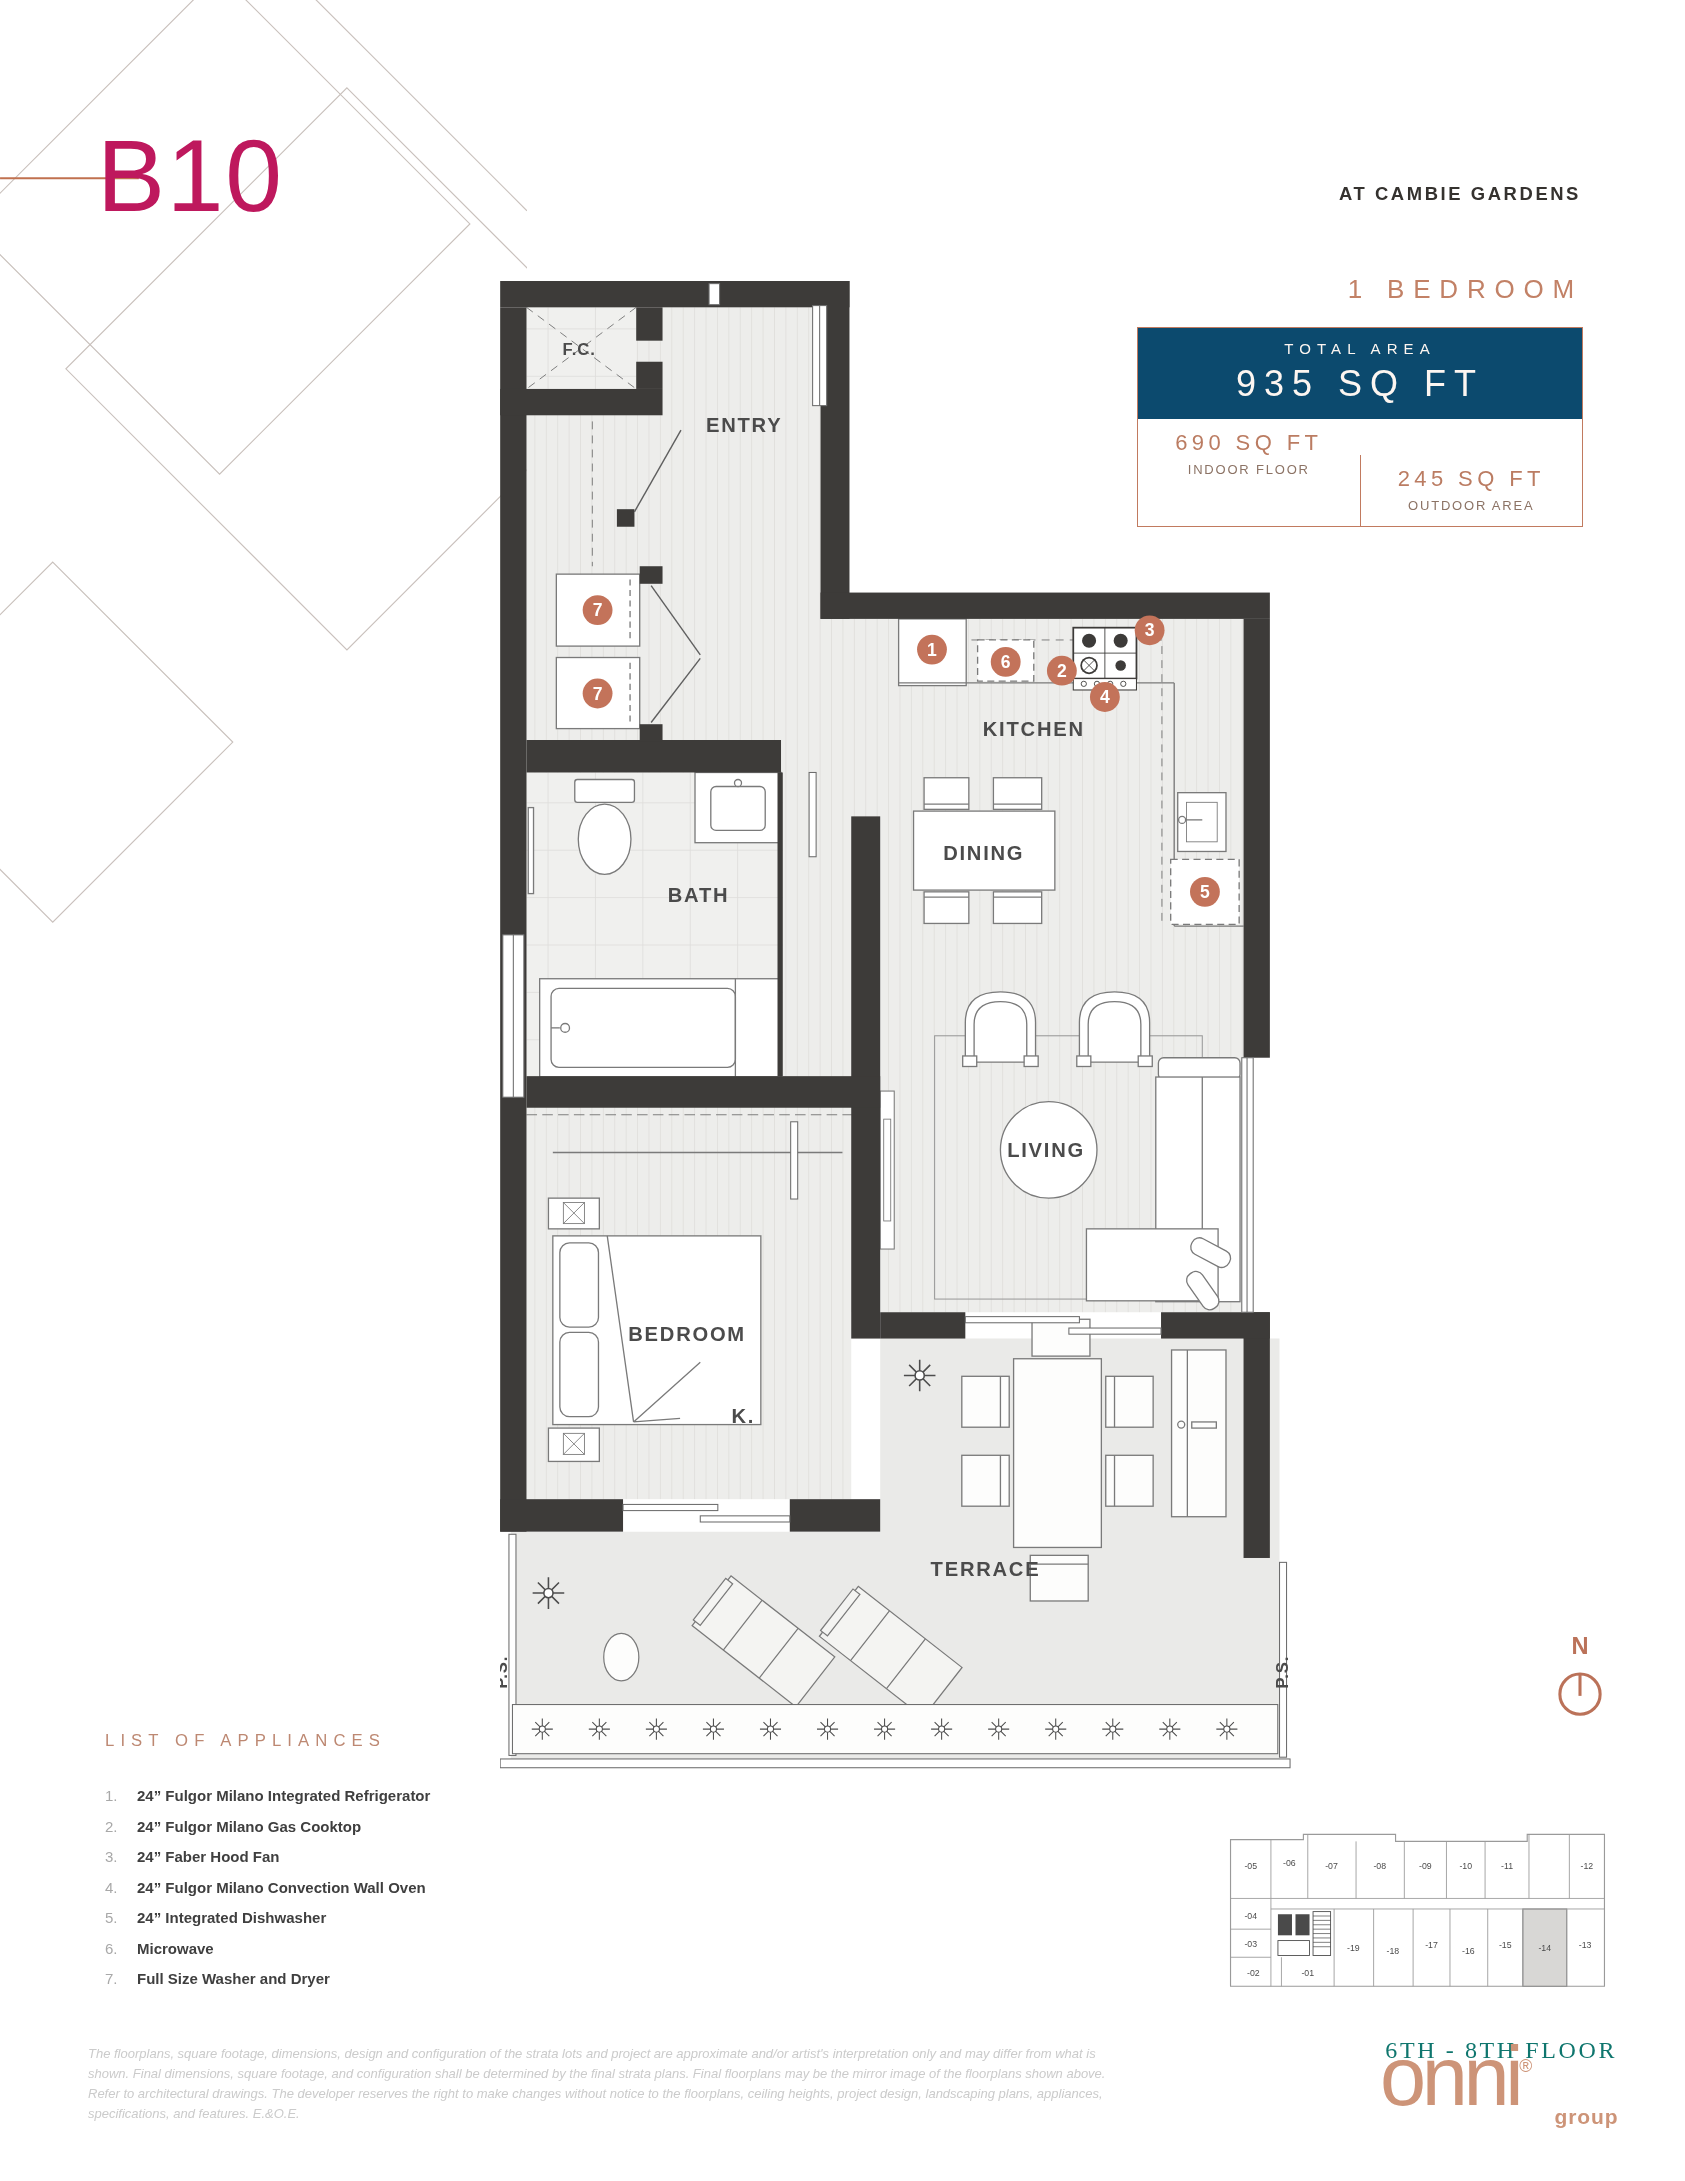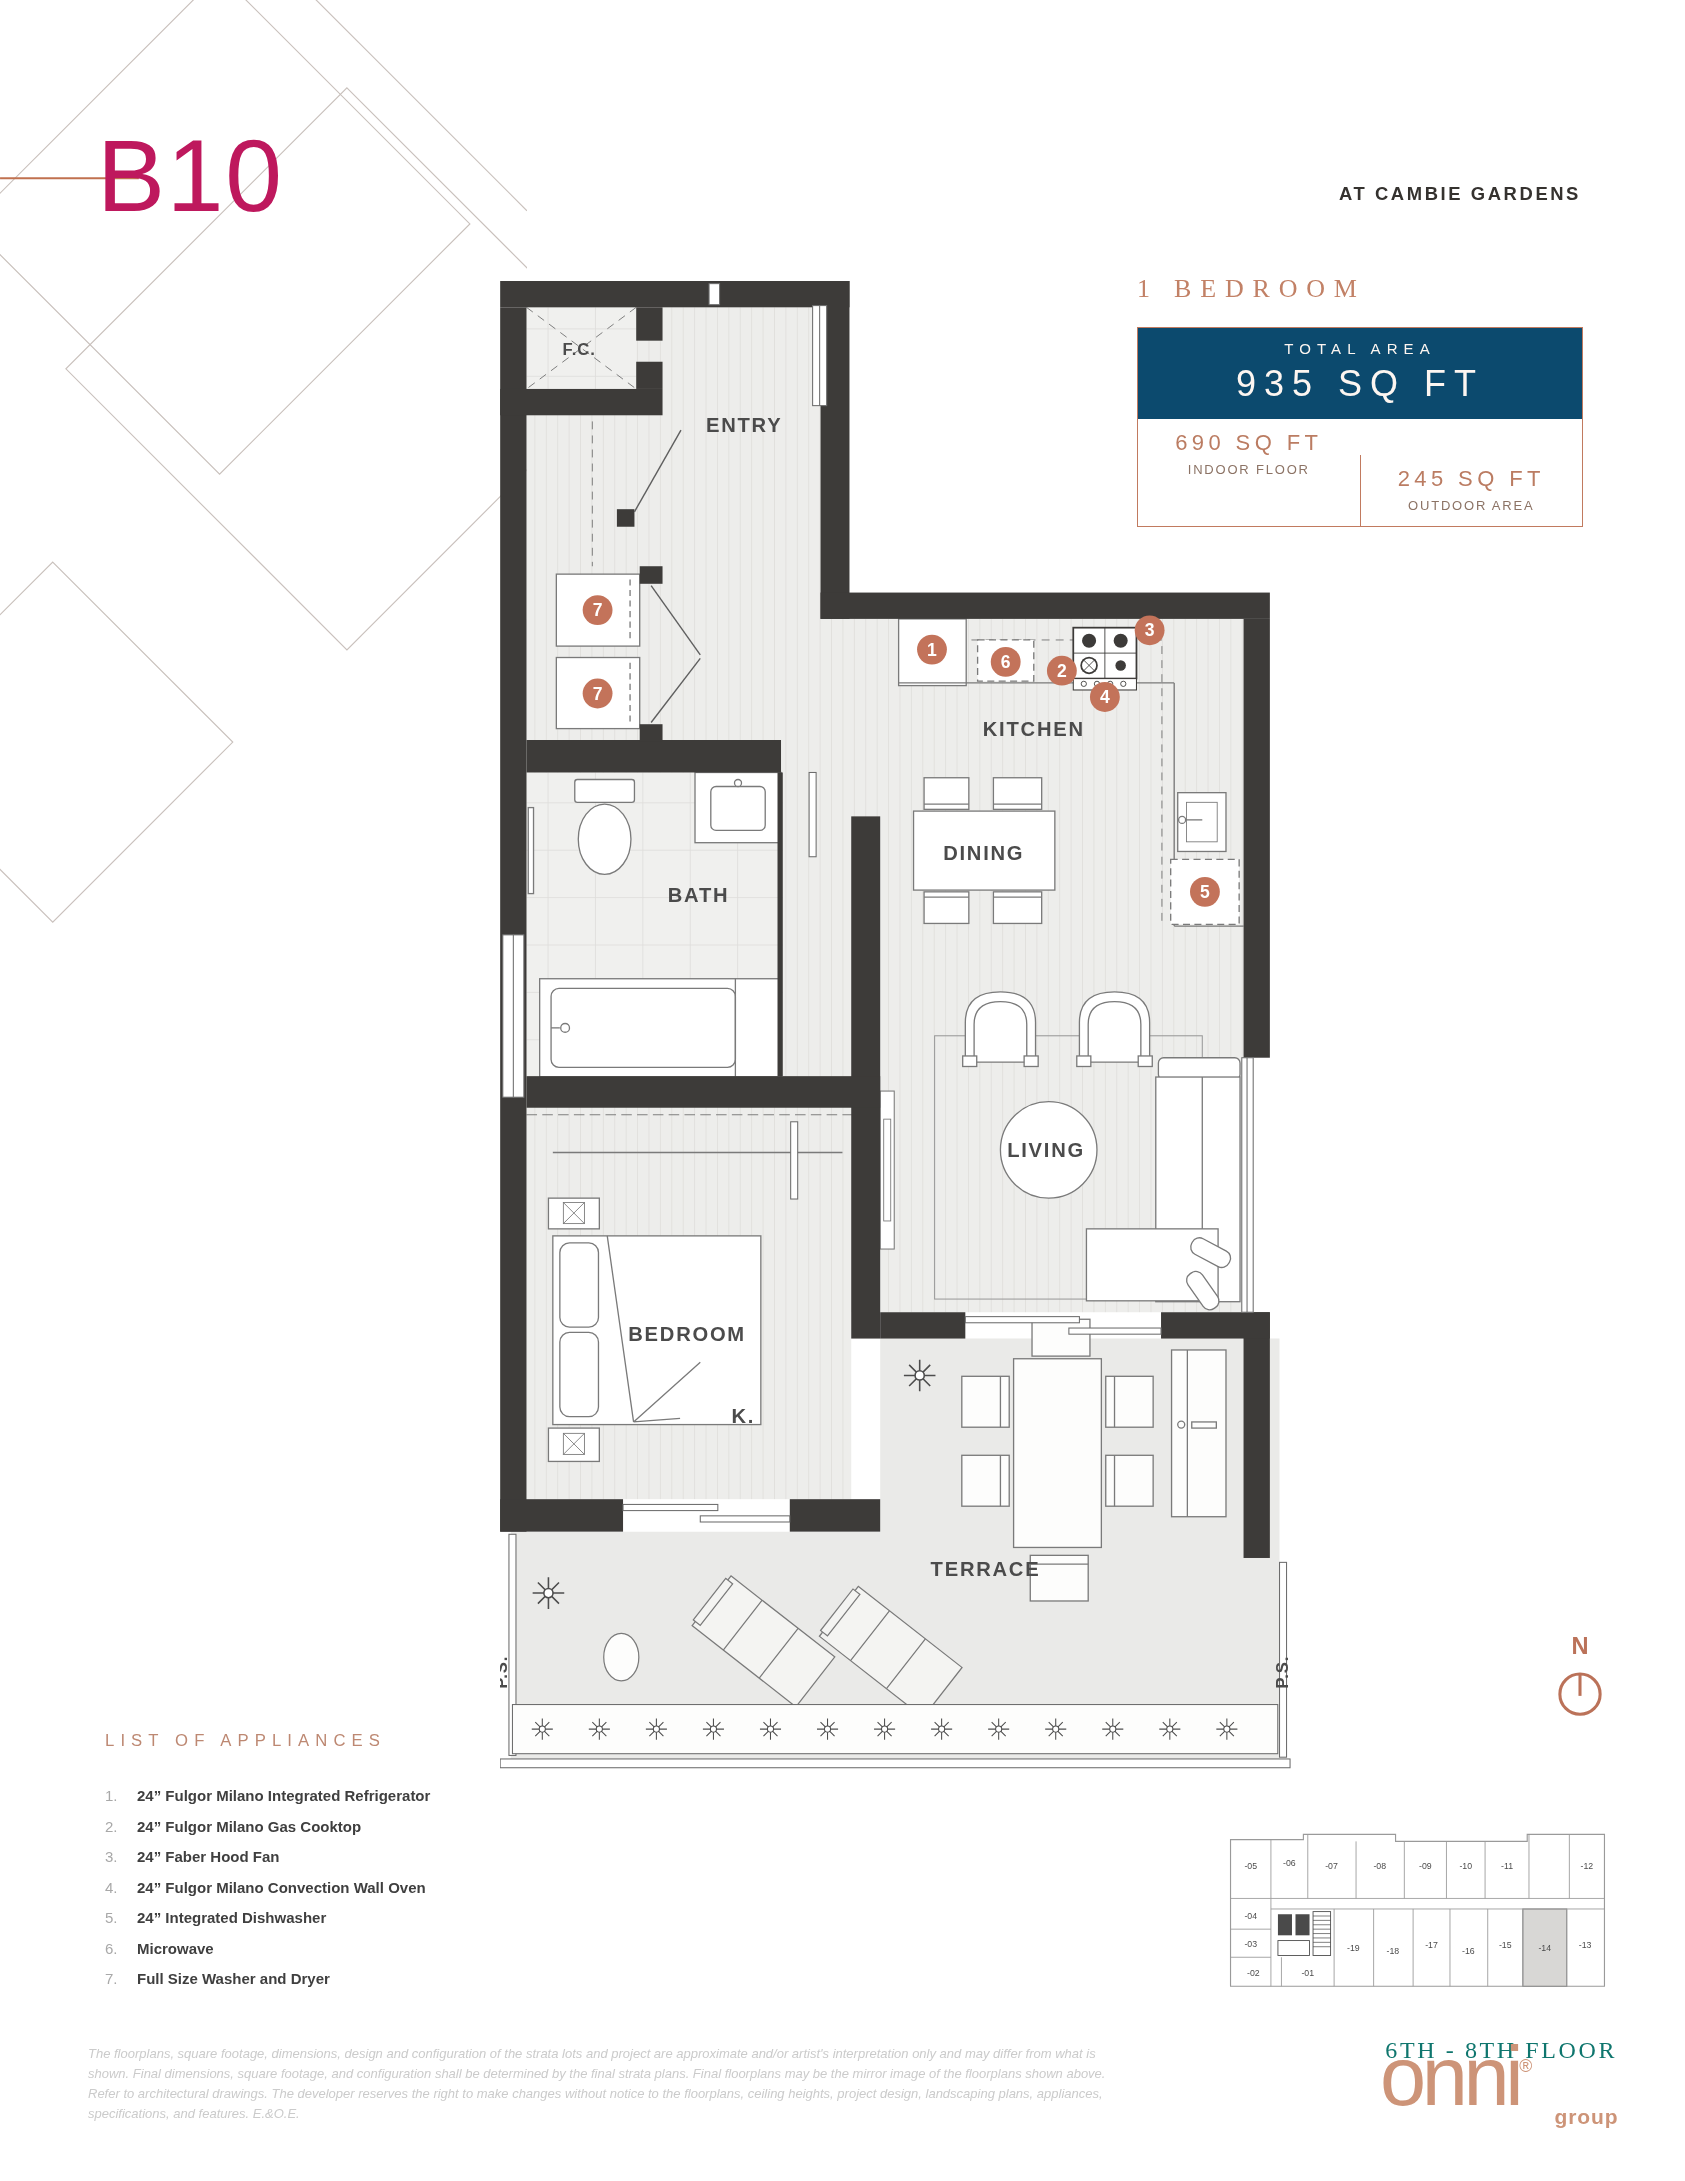--- a/index.html
+++ b/index.html
@@ -7,22 +7,22 @@
         font-family:"Liberation Sans",sans-serif;color:#3d3b39;}
   .abs{position:absolute;}
 
   
   .b10{left:97px;top:81px;font-family:Liberation Sans, sans-serif;font-size:102px;
        color:#be185d;letter-spacing:1.8px;line-height:1;margin-top:44px;}
   .brand-title{right:104px;top:60px;font-family:"Liberation Serif",serif;font-size:67px;
        color:#bf7257;line-height:1;text-align:right;}
   .brand-sub{right:104px;top:183px;font-size:18.4px;font-weight:bold;color:#35322f;
        letter-spacing:2.6px;text-align:right;}
-  .bedrooms{left:1137px;top:274px;width:446px;text-align:left;font-size:26px;
-       color:#c28166;letter-spacing:8.8px;font-family:Liberation Serif, serif;}
+  .bedrooms{left:1137px;top:274px;width:446px;text-align:right;font-size:26px;
+       color:#c28166;letter-spacing:8.8px;}
 
   
   .area-box{left:1137px;top:327px;width:446px;border:1.8px solid #c17a5f;box-sizing:border-box;}
   .area-top{background:#0c4a6e;color:#fdf6f1;text-align:center;padding:12.3px 0 14px 0;}
   .area-top .t1{font-size:15px;letter-spacing:6.1px;}
   .area-top .t2{font-size:36px;letter-spacing:8px;margin-top:5.3px;}
   .area-cells{display:flex;background:#fff;}
   .area-cell{flex:1;text-align:center;padding:11.4px 0 13px 0;}
   .area-cell+.area-cell{border-left:1.8px solid #c17a5f;margin-top:36px;}
   .area-cell .v{font-size:22px;letter-spacing:4.4px;color:#bb7c62;}

